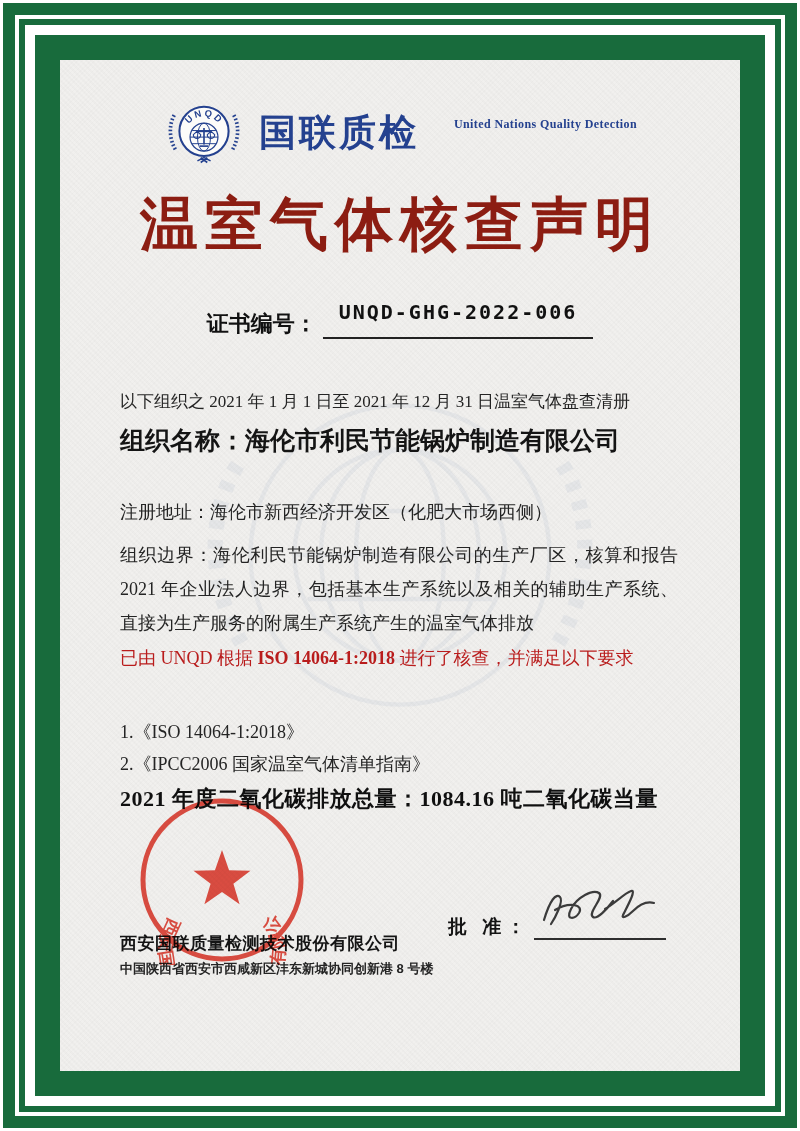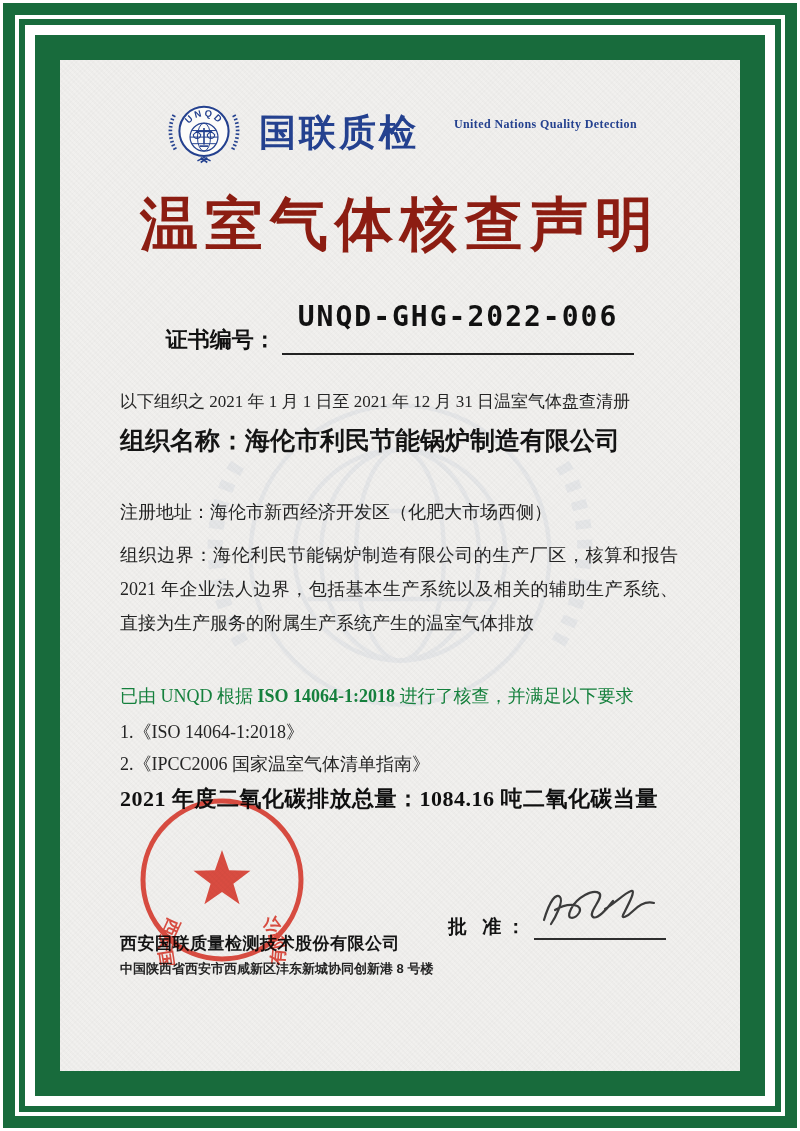--- a/index.html
+++ b/index.html
@@ -57,35 +57,35 @@
   .cert-row{
     position:absolute;top:240px;left:0;width:100%;
     display:flex;justify-content:center;align-items:flex-end;
   }
   .cert-label{
     font-family:"Liberation Sans", sans-serif;
     font-size:22px;font-weight:bold;color:#111;
   }
   .cert-number{
     font-family:"DejaVu Sans Mono", monospace;
-    font-size:28px;font-weight:bold;color:#111;letter-spacing:2px;
-    border-bottom:2px solid #222;padding:0 16px 20px 16px;margin-left:6px;
+    font-size:20px;font-weight:bold;color:#111;letter-spacing:2px;
+    border-bottom:2px solid #222;padding:0 16px 13px 16px;margin-left:6px;
   }
   .intro-line{position:absolute;left:60px;top:330px;font-size:17px;color:#242424;}
   .org-name{
     position:absolute;left:60px;top:364px;
     font-family:"Liberation Sans", sans-serif;
     font-size:25px;font-weight:bold;color:#141414;
   }
   .reg-address{position:absolute;left:60px;top:440px;font-size:18px;color:#242424;}
   .boundary{
     position:absolute;left:60px;top:478px;width:558px;
     font-size:18px;line-height:34px;color:#242424;text-align:justify;
   }
-  .verified-line{position:absolute;left:60px;top:586px;font-size:18px;color:#15803d;margin-top:38px;}
+  .verified-line{position:absolute;left:60px;top:586px;font-size:18px;color:#b91c1c;}
   .verified-line b{font-weight:bold;}
   .req-list{position:absolute;left:60px;top:618px;font-size:18px;color:#242424;margin-top:38px;}
   .req-item{line-height:32px;}
   .total-line{
     position:absolute;left:60px;top:724px;
     font-size:22px;font-weight:bold;color:#101010;letter-spacing:.5px;
   }
   .stamp{
     position:absolute;left:77px;top:735px;width:170px;height:170px;
     opacity:.88;mix-blend-mode:multiply;

